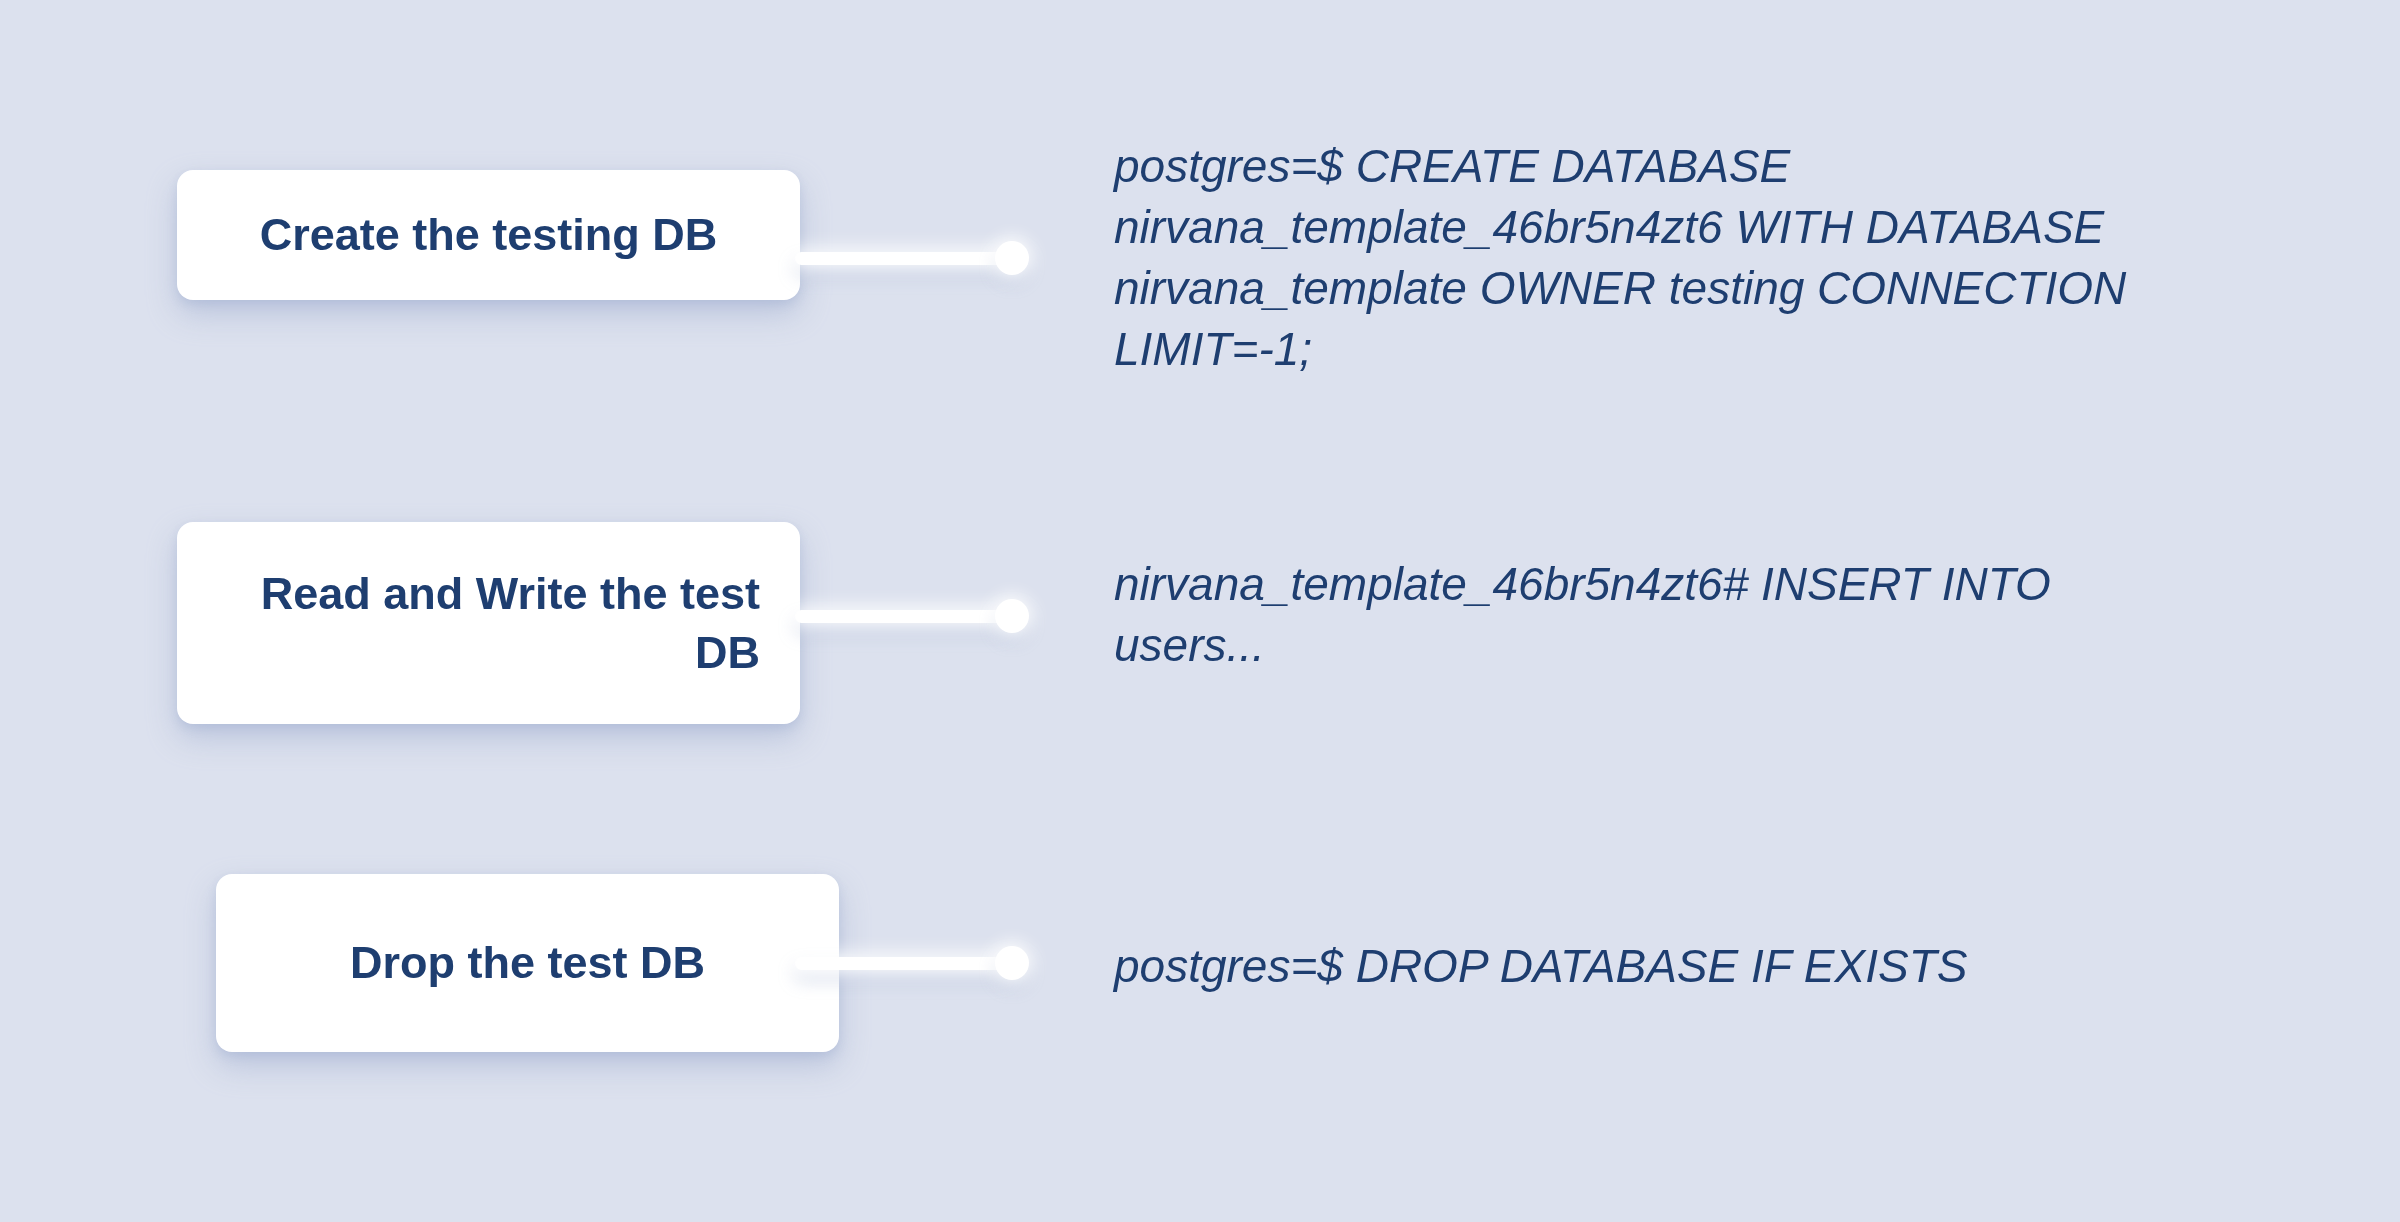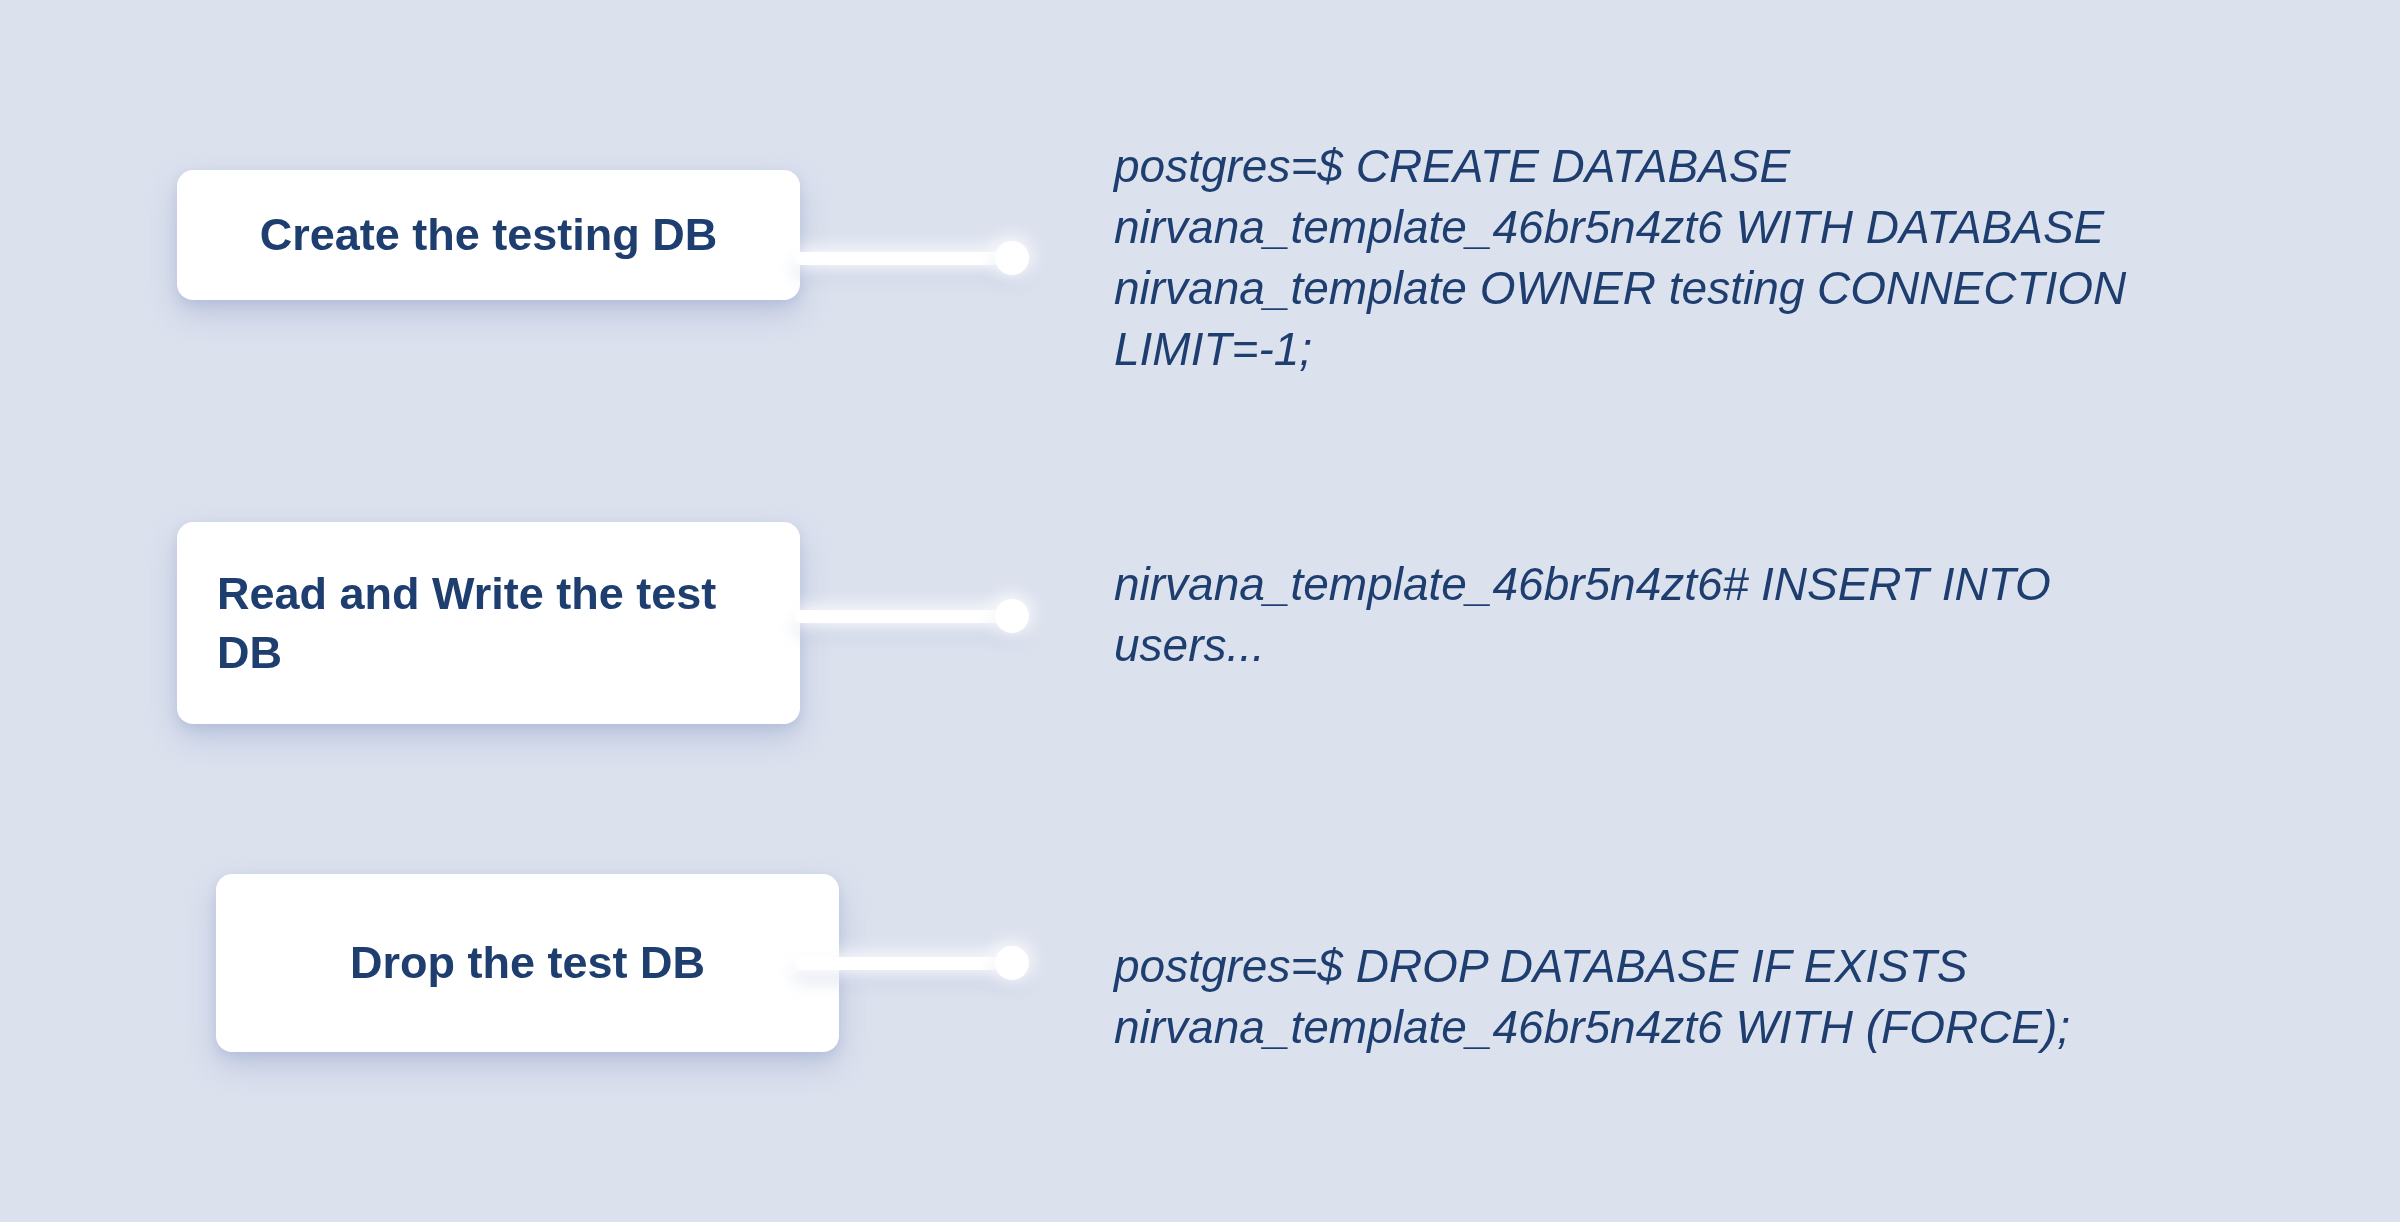--- a/index.html
+++ b/index.html
@@ -35,21 +35,21 @@
     padding: 0 40px;
   }
   .card-1 { top: 170px; height: 130px; }
   .card-2 { top: 522px; height: 202px; }
   .card-3 { top: 874px; height: 178px; margin-left: 39px; }
   .card-label {
     font-size: 45px;
     font-weight: 700;
     line-height: 1.32;
     color: var(--text);
-    text-align: left;
+    text-align: right;
   }
   .connector-line {
     position: absolute;
     left: 795px;
     width: 212px;
     height: 13px;
     border-radius: 7px;
     background: var(--connector);
     box-shadow: 0 0 18px 4px rgba(255, 255, 255, 0.9),
                 0 10px 18px rgba(148, 164, 202, 0.4);
@@ -111,16 +111,15 @@
     <div class="code-line">users...</div>
   </div>
 
   <div class="card card-3">
     <div class="card-label">Drop the test DB</div>
   </div>
   <div class="connector-line line-3"></div>
   <div class="connector-dot dot-3"></div>
   <div class="code-block code-3">
     <div class="code-line">postgres=$ DROP DATABASE IF EXISTS</div>
-    <div class="code-line">nirvana_template_46br5n4zt6 WITH (FORCE);</div>
   </div>
 
 </div>
 
 </body></html>

